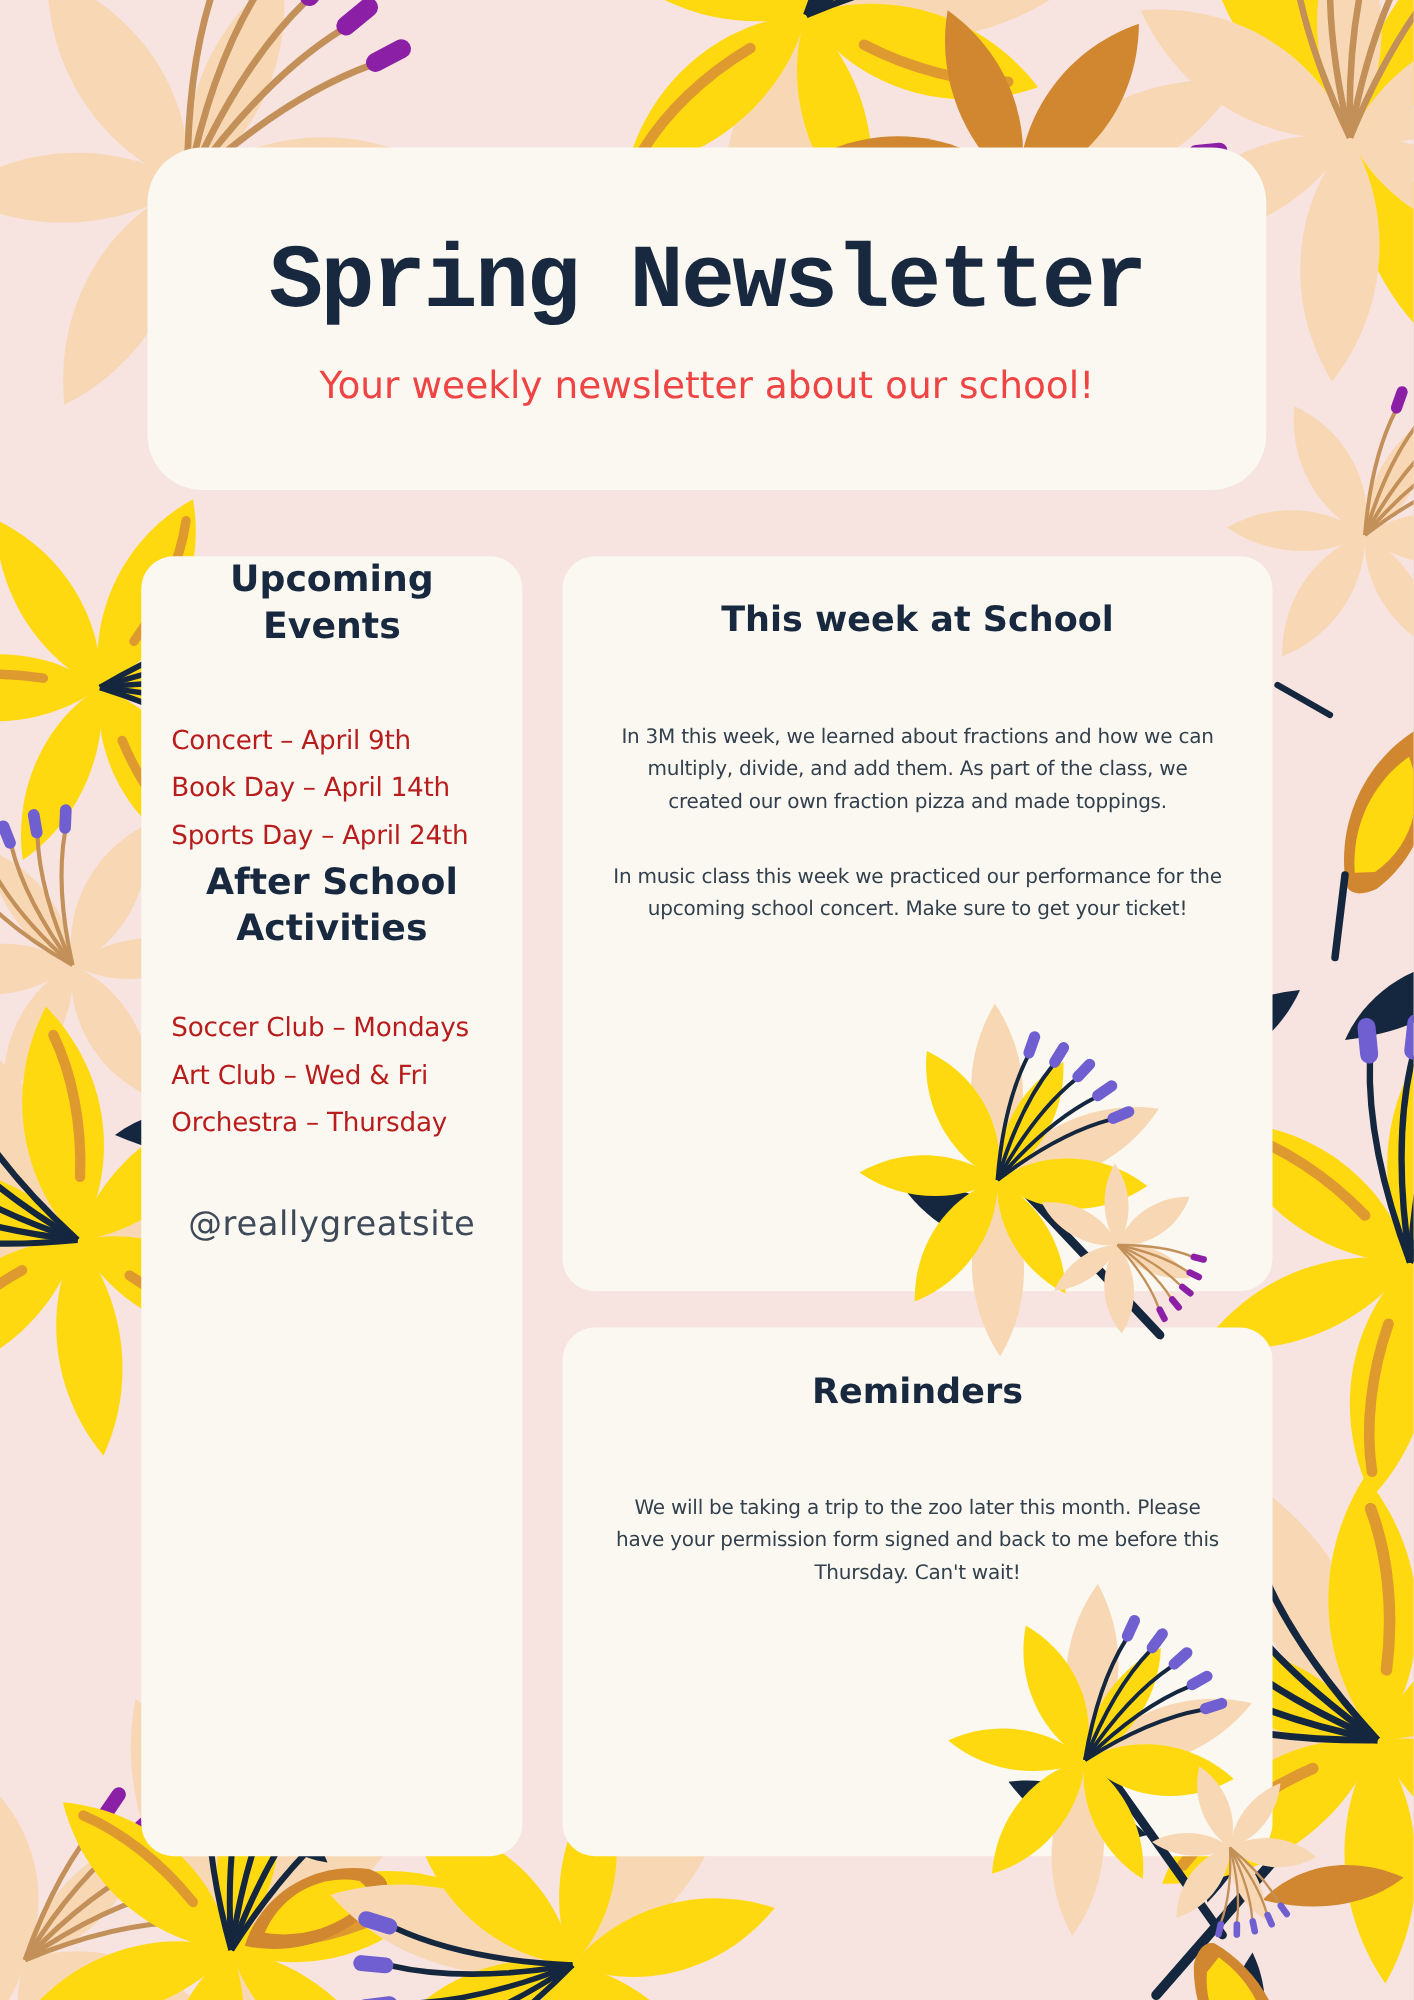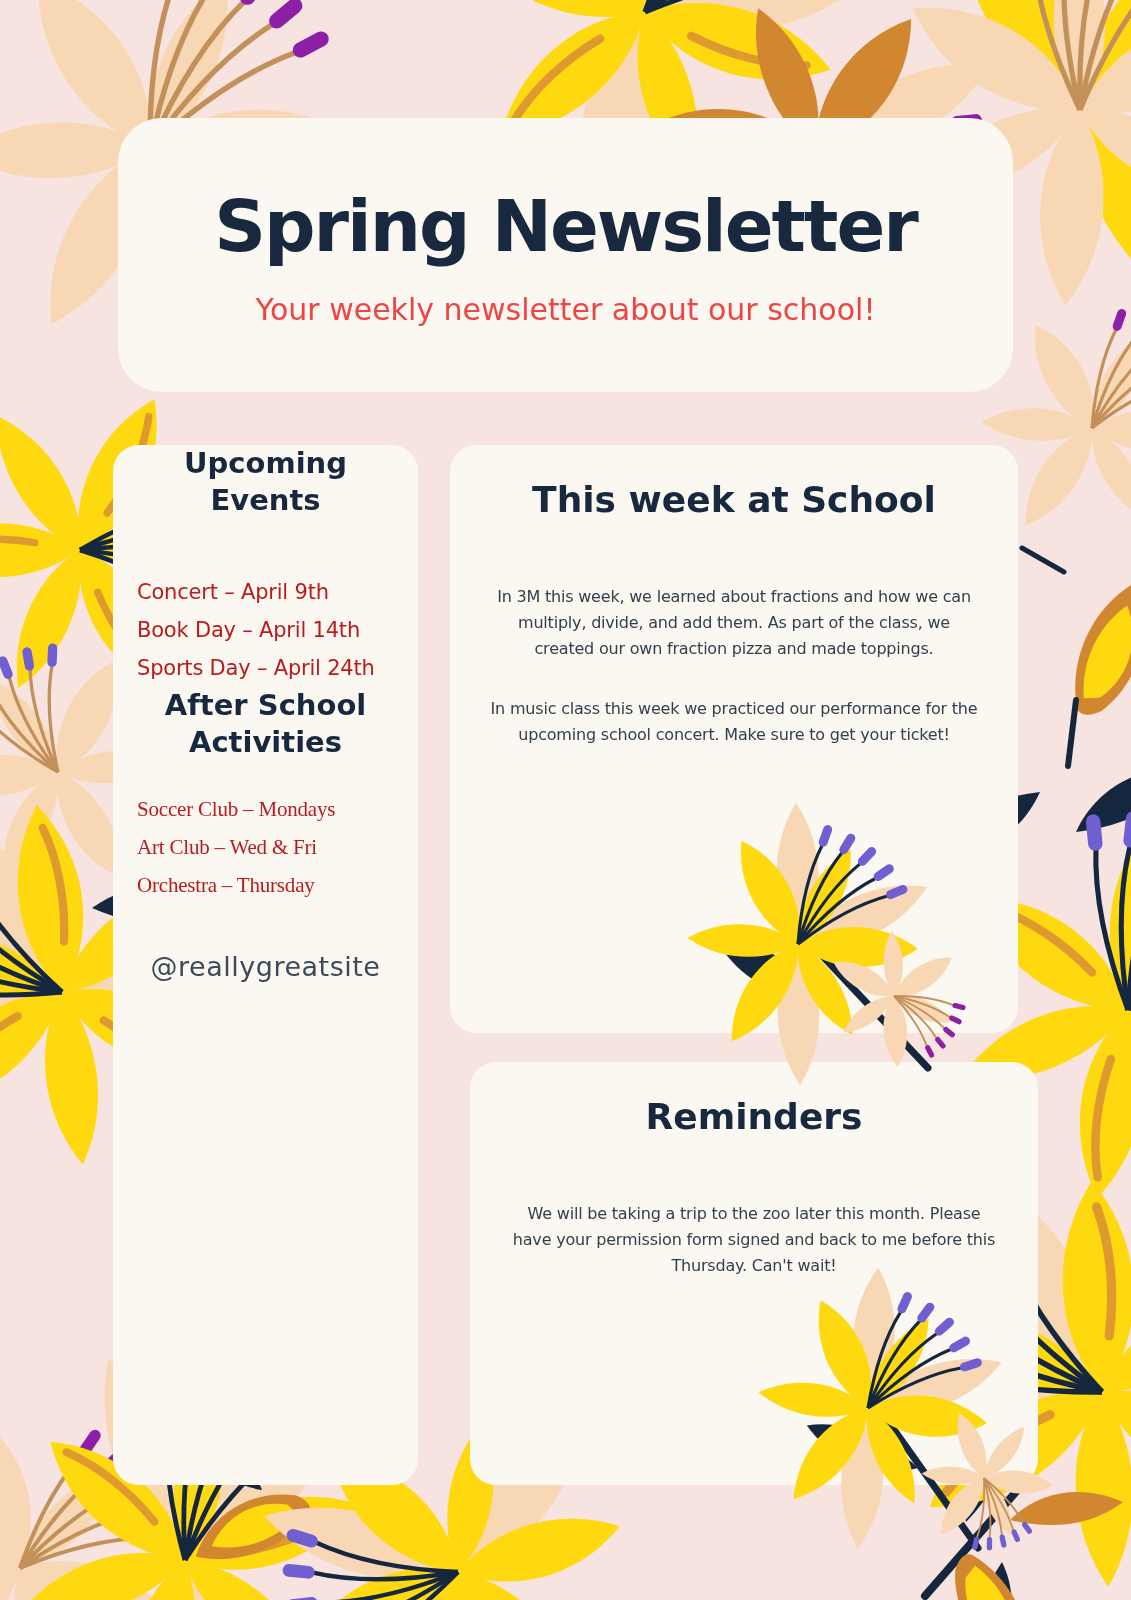--- a/index.html
+++ b/index.html
@@ -13,52 +13,52 @@
   .fg{z-index:3;pointer-events:none;}
   .card{
     position:absolute;background:#FAF8F1;border-radius:26px;z-index:1;box-sizing:border-box;
   }
   
   .header-card{
     left:118px;top:118px;width:895px;height:274px;border-radius:44px;
     display:flex;flex-direction:column;align-items:center;justify-content:center;gap:24px;
   }
   .header-card h1{
-    margin:0;font-size:72px;font-weight:bold;color:#18293F;letter-spacing:-2px;
+    margin:0;font-size:72px;font-weight:bold;color:#18293F;letter-spacing:-2px;font-family:Liberation Mono, monospace;
   }
   .subtitle{margin:0;font-size:30px;color:#ef4444;}
   
   .side-card{
     left:113px;top:445px;width:305px;height:1040px;
     text-align:center;padding:0 18px;
   }
   .side-card h2{
     font-size:29px;line-height:1.27;color:#18293F;margin:0 auto;font-weight:bold;
   }
   .h-upcoming{margin-top:44px;max-width:185px;}
   .h-after{margin-top:118px;max-width:235px;}
   .h-visit{margin-top:86px;font-size:28px;letter-spacing:-0.3px;max-width:260px;}
   .list{
     list-style:none;margin:0;padding:0 0 0 6px;text-align:left;
     font-size:21px;letter-spacing:-0.2px;line-height:1.82;color:#b91c1c;white-space:nowrap;
   }
   .list-upcoming{margin-top:54px;}
-  .list-activities{margin-top:29px;font-family:Liberation Serif, serif;}
+  .list-activities{margin-top:42px;}
   .handle{margin:46px 0 0;font-size:27px;color:#3E4A59;letter-spacing:0.5px;}
   
   .main-card h2{
-    font-size:36px;margin:34px 0 0;text-align:center;color:#18293F;font-weight:bold;
+    font-size:28px;margin:34px 0 0;text-align:center;color:#18293F;font-weight:bold;
   }
   .main-card p{
     margin:64px 36px 0;font-size:16px;letter-spacing:-0.2px;
     line-height:1.62;color:#33404E;text-align:center;
   }
   .main-card p + p{margin-top:34px;}
   .week-card{left:450px;top:445px;width:568px;height:588px;}
-  .reminders-card{left:470px;top:1062px;width:568px;height:423px;}
+  .reminders-card{left:450px;top:1062px;width:568px;height:423px;}
 </style>
 </head>
 <body>
 
 <div class="poster">
 
   <svg id="bg-svg" class="bg" viewBox="0 0 1131 1600">
       <g transform="translate(150 148) rotate(-35) scale(1.8)">
         <path d="M0 0 C18 -26 24 -72 2 -112 C-20 -74 -16 -28 0 0 Z" fill="#F8D8B4" transform="rotate(0) scale(1.25 1)"></path>
         <path d="M0 0 C18 -26 24 -72 2 -112 C-20 -74 -16 -28 0 0 Z" fill="#F8D8B4" transform="rotate(58) scale(1 0.92)"></path>

